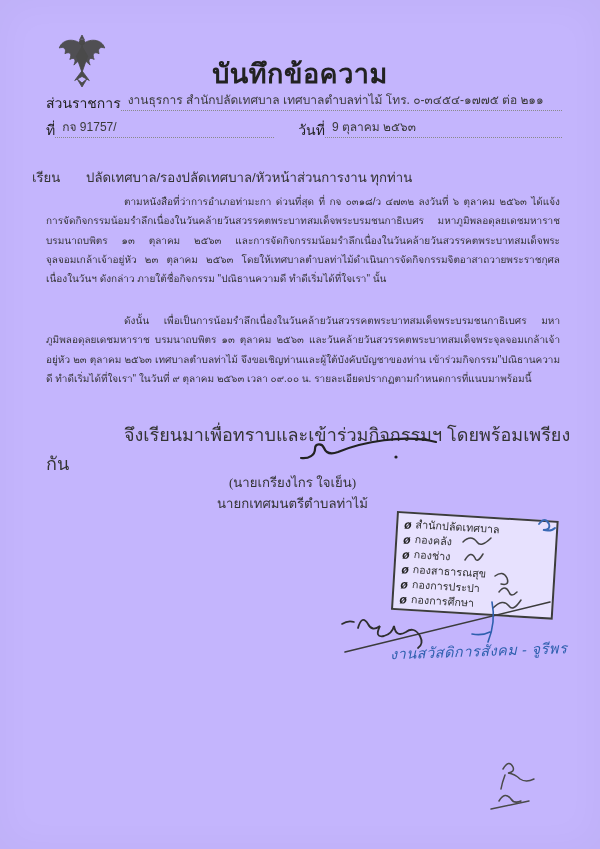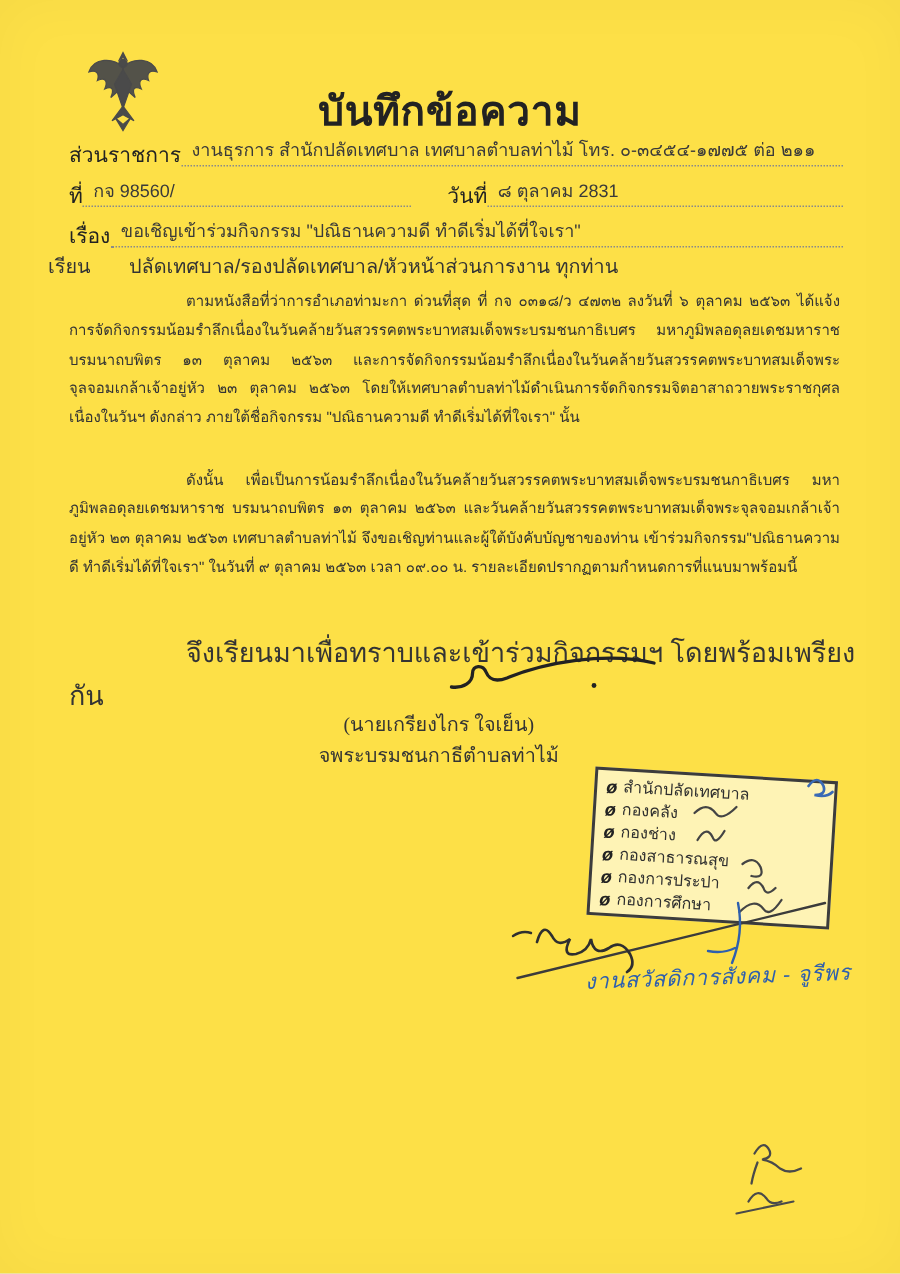--- a/index.html
+++ b/index.html
@@ -1,18 +1,18 @@
 <!DOCTYPE html>
 <html><head>
 <meta charset="utf-8">
 <style>
   html,body{margin:0;padding:0;background:#e8e8e6;}
   .page{
     position:relative;width:600px;height:849px;margin:0 auto;
-    background:#fde047;
+    background:#c4b5fd;
     font-family:"Liberation Sans","DejaVu Sans",sans-serif;
     color:#333;overflow:hidden;
     box-shadow:inset 0 0 40px rgba(0,0,0,0.03);
   }
   .emblem{position:absolute;left:56px;top:30px;width:52px;height:62px;}
   .doc-title{
     position:absolute;left:0;right:0;top:52px;text-align:center;
     font-size:27px;font-weight:bold;color:#222;letter-spacing:.5px;
   }
   .fields{position:absolute;left:46px;right:38px;top:90px;font-size:13px;}
@@ -68,27 +68,23 @@
 
   <div class="doc-title">บันทึกข้อความ</div>
 
   <div class="fields">
     <div class="frow">
       <span class="flabel">ส่วนราชการ</span>
       <span class="fill">งานธุรการ สำนักปลัดเทศบาล เทศบาลตำบลท่าไม้ โทร. ๐-๓๔๕๔-๑๗๗๕ ต่อ ๒๑๑</span>
     </div>
     <div class="frow">
       <span class="flabel">ที่</span>
-      <span class="fill fixed">กจ 98560/</span>
+      <span class="fill fixed">กจ 91757/</span>
       <span class="flabel" style="margin-left:24px">วันที่</span>
-      <span class="fill">๘ ตุลาคม 2831</span>
-    </div>
-    <div class="frow">
-      <span class="flabel">เรื่อง</span>
-      <span class="fill">ขอเชิญเข้าร่วมกิจกรรม "ปณิธานความดี ทำดีเริ่มได้ที่ใจเรา"</span>
+      <span class="fill">9 ตุลาคม ๒๕๖๓</span>
     </div>
   </div>
 
   <div class="salutation">
     <span class="to">เรียน</span>
     <span>ปลัดเทศบาล/รองปลัดเทศบาล/หัวหน้าส่วนการงาน ทุกท่าน</span>
   </div>
 
   <div class="body-text indent" style="top:192px">ตามหนังสือที่ว่าการอำเภอท่ามะกา ด่วนที่สุด ที่ กจ ๐๓๑๘/ว ๔๗๓๒ ลงวันที่ ๖ ตุลาคม ๒๕๖๓  ได้แจ้งการจัดกิจกรรมน้อมรำลึกเนื่องในวันคล้ายวันสวรรคตพระบาทสมเด็จพระบรมชนกาธิเบศร มหาภูมิพลอดุลยเดชมหาราช บรมนาถบพิตร ๑๓ ตุลาคม ๒๕๖๓ และการจัดกิจกรรมน้อมรำลึกเนื่องในวันคล้ายวันสวรรคตพระบาทสมเด็จพระจุลจอมเกล้าเจ้าอยู่หัว ๒๓ ตุลาคม ๒๕๖๓ โดยให้เทศบาลตำบลท่าไม้ดำเนินการจัดกิจกรรมจิตอาสาถวายพระราชกุศล เนื่องในวันฯ ดังกล่าว ภายใต้ชื่อกิจกรรม "ปณิธานความดี ทำดีเริ่มได้ที่ใจเรา" นั้น</div>
 
@@ -96,21 +92,21 @@
 
   <div class="closing">จึงเรียนมาเพื่อทราบและเข้าร่วมกิจกรรมฯ โดยพร้อมเพรียงกัน</div>
 
   <svg class="sig-swoosh" viewBox="0 0 160 46">
     <path d="M150 12 C118 4 76 12 52 22 C44 25 40 23 38 18 C36 13 29 13 29 19 C29 25 23 29 15 28" fill="none" stroke="#222" stroke-width="2.2" stroke-linecap="round"></path>
     <circle cx="110" cy="27" r="1.6" fill="#222"></circle>
   </svg>
 
   <div class="sig-block">
     <div>(นายเกรียงไกร  ใจเย็น)</div>
-    <div>จพระบรมชนกาธีตำบลท่าไม้</div>
+    <div>นายกเทศมนตรีตำบลท่าไม้</div>
   </div>
 
   <div class="stamp">
     <div class="stamp-row">
       <span class="chk">ø</span>
       <span>สำนักปลัดเทศบาล</span>
     </div>
     <div class="stamp-row">
       <span class="chk">ø</span>
       <span>กองคลัง</span>

